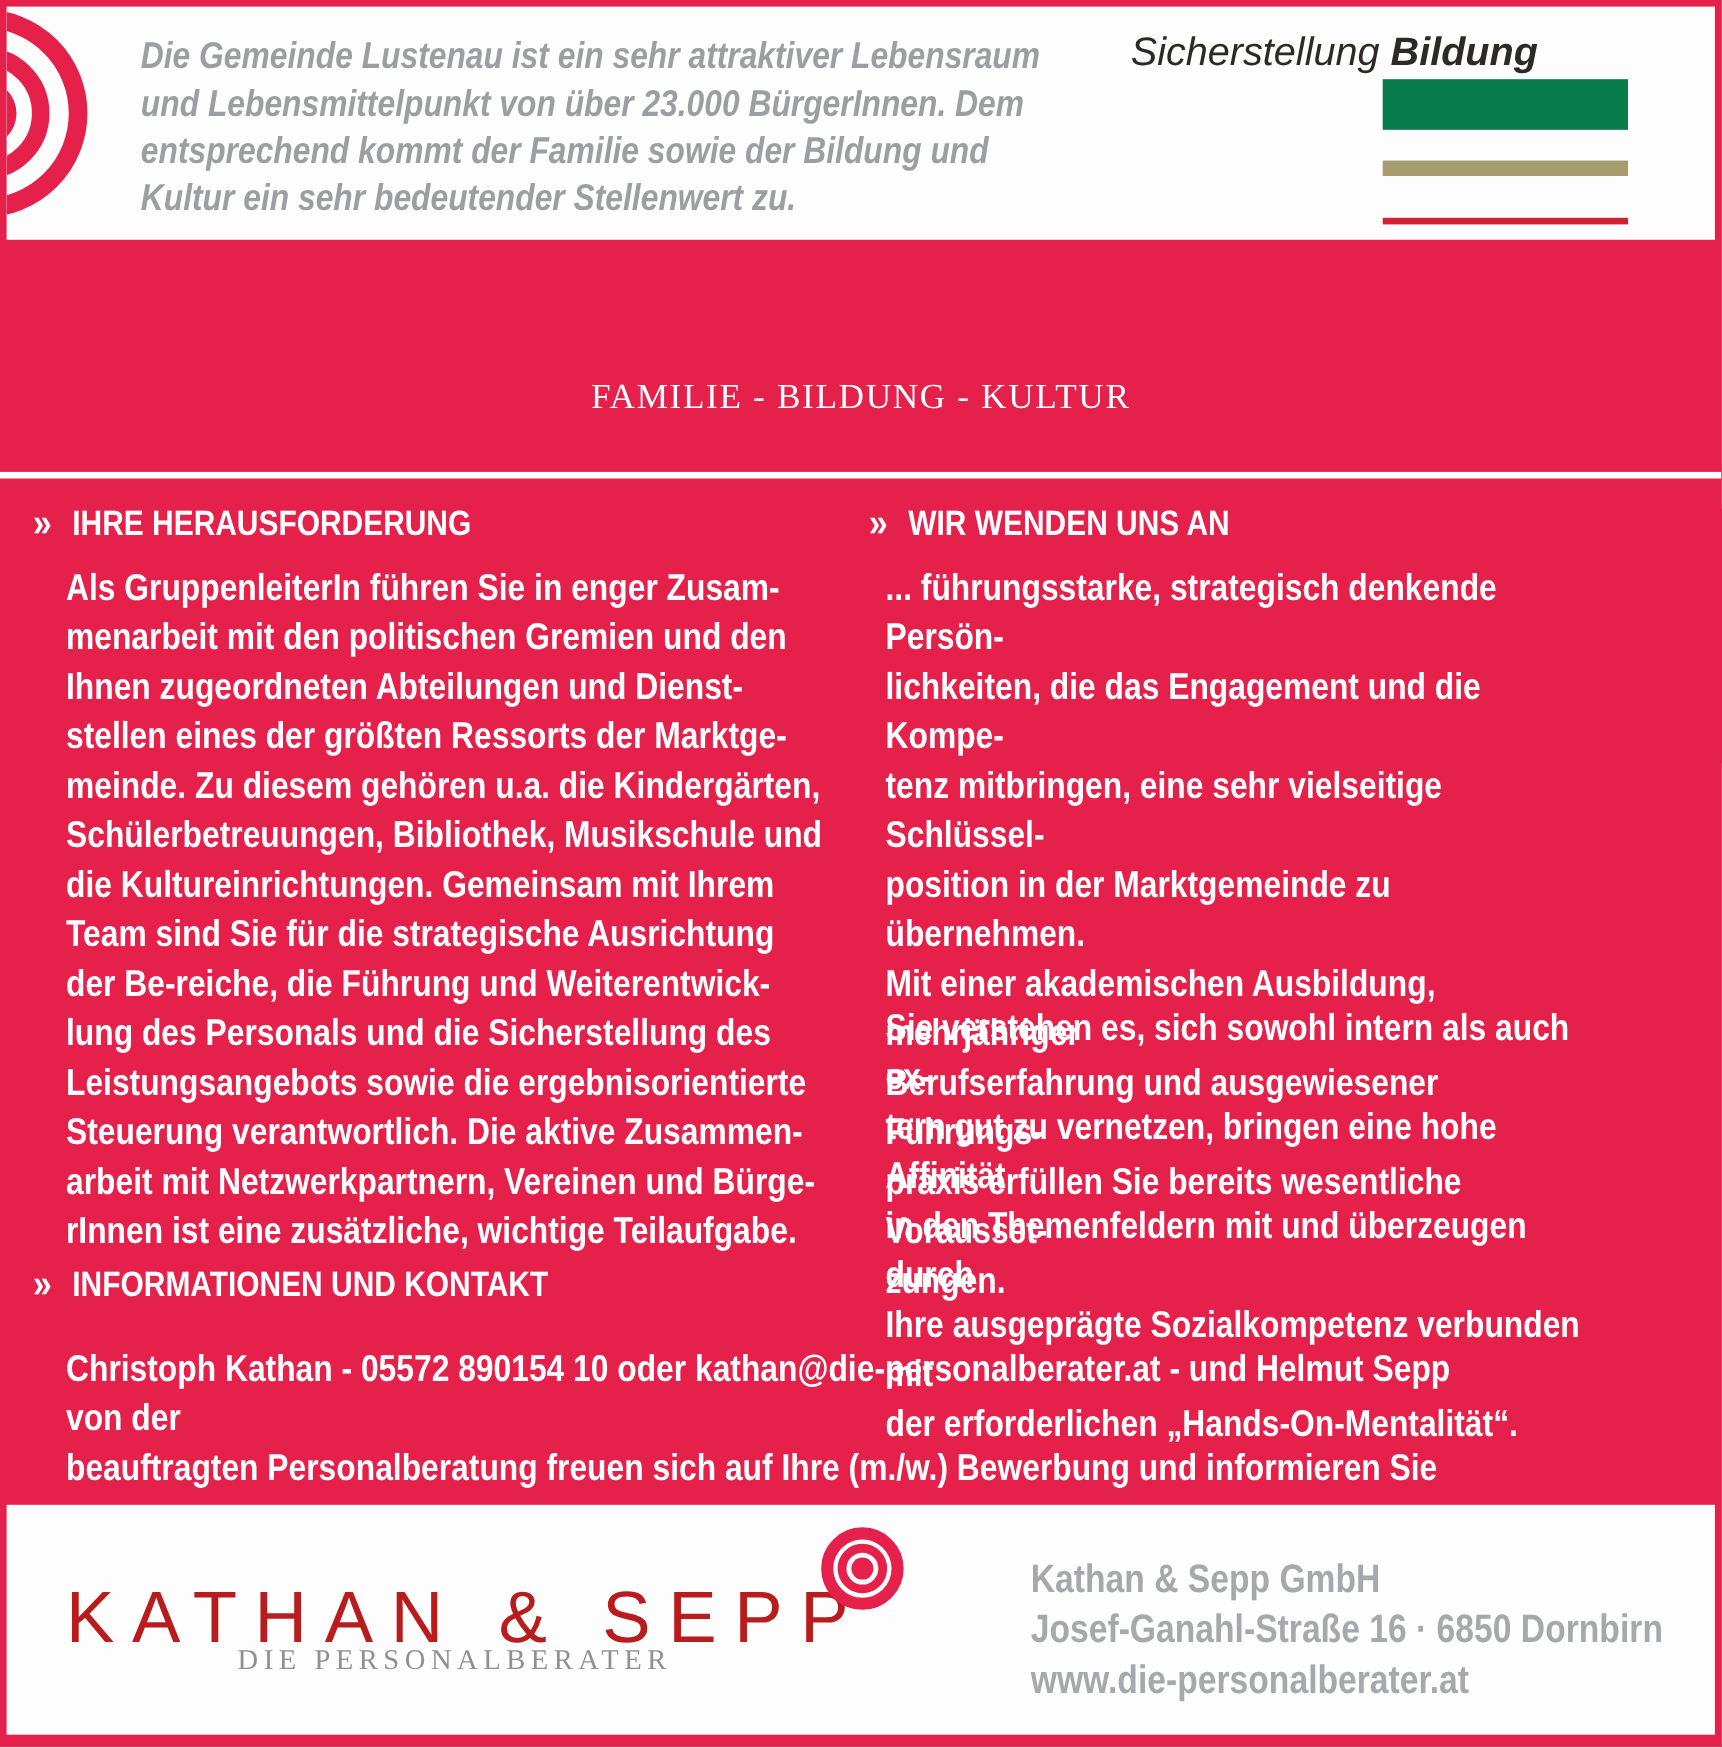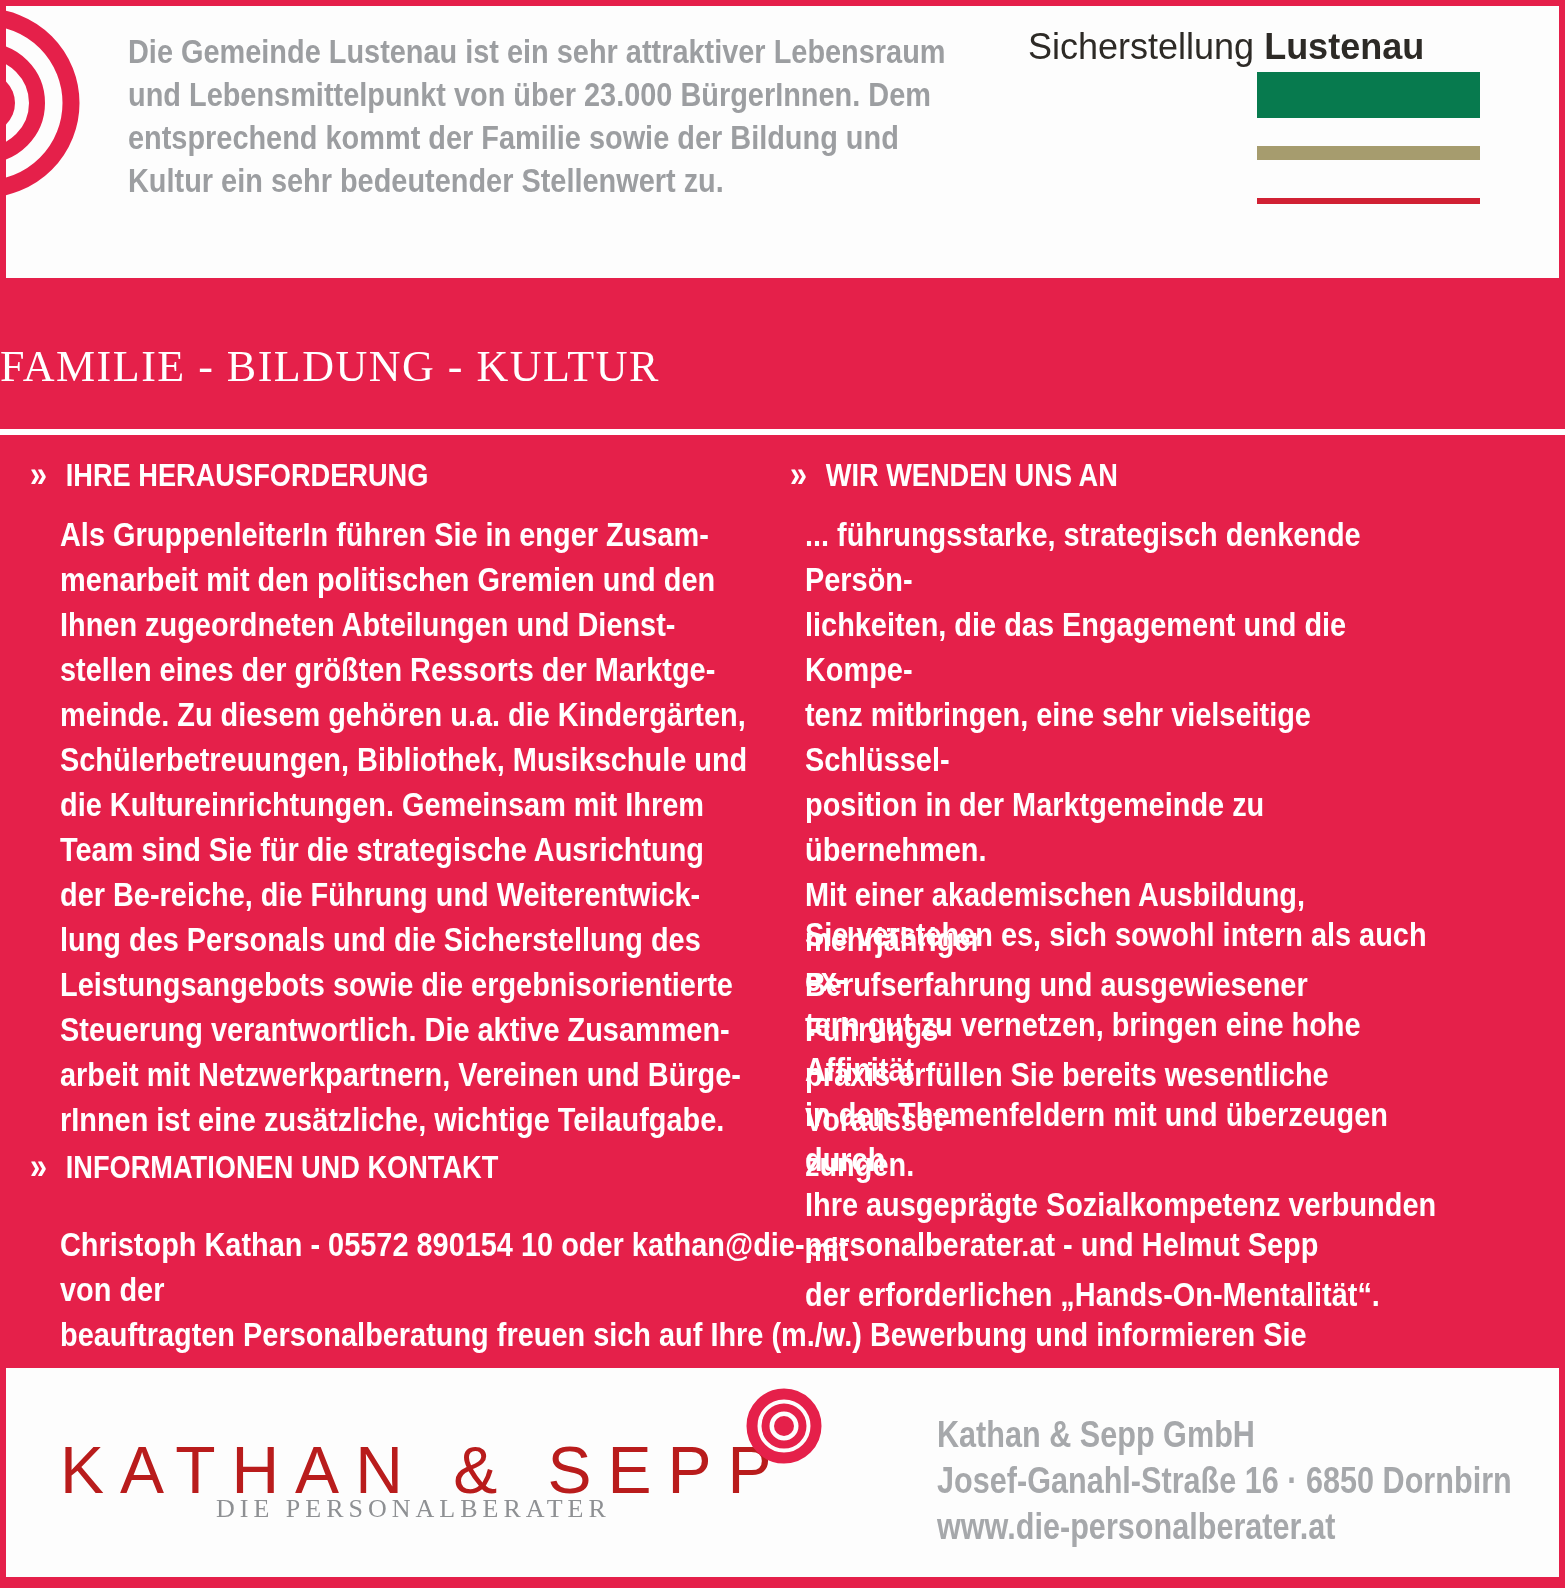--- a/index.html
+++ b/index.html
@@ -2,21 +2,21 @@
 <html><head>
 <meta charset="utf-8">
 <style>
   html,body { margin:0; padding:0; background:#888; }
   .page {
     position:relative; width:1565px; height:1588px;
     background:#e5204a; overflow:hidden;
     font-family:"Liberation Sans", sans-serif;
   }
   .band { position:absolute; left:6px; width:1553px; background:#fdfdfd; }
-  .top-band { top:6px; height:272px; overflow:hidden; }
+  .top-band { top:6px; height:212px; overflow:hidden;font-style:italic; }
   .footer-band { top:1368px; height:209px; overflow:hidden; }
 
   .cond { transform:scaleX(0.85); transform-origin:left top; }
   .prelines { white-space:pre-line; }
 
   .intro {
     position:absolute; left:122px; top:24px;
     font-weight:bold; font-size:34px; line-height:43px;
     color:#9c9ea1; letter-spacing:0;
   }
@@ -29,23 +29,23 @@
   .flag-red   { top:192px; height:6px;  background:#d12134; }
 
   .title-main {
     position:absolute; left:0; top:256px; width:100%;
     text-align:center; color:#ffffff;
     font-family:"Liberation Serif", serif;
     font-size:72px; line-height:1.05;
   }
   .title-sub {
     position:absolute; left:0; top:344px; width:100%;
-    color:#ffffff;
+    text-align:center; color:#ffffff;
     font-family:"Liberation Serif", serif;
-    font-size:44px; letter-spacing:1.5px; line-height:1.05;
+    font-size:32px; letter-spacing:1.5px; line-height:1.05;
   }
 
   .divider { position:absolute; left:0; top:429px; width:100%; height:6px; background:#ffffff; }
 
   .sec-head {
     position:absolute; display:flex; align-items:flex-start; gap:26px;
     color:#ffffff; font-weight:bold; font-size:32px; line-height:1.1;
     white-space:nowrap;
   }
   .sec-head .chev { font-size:36px; line-height:0.95; letter-spacing:-4px; }
@@ -89,21 +89,21 @@
       <circle cx="-21" cy="97" r="30" fill="#e5204a"></circle>
       <circle cx="-21" cy="97" r="52" fill="none" stroke-width="16" stroke="#e5204a"></circle>
       <circle cx="-21" cy="97" r="86" fill="none" stroke-width="17" stroke="#e5204a"></circle>
     </svg>
 
     <div class="intro cond prelines">Die Gemeinde Lustenau ist ein sehr attraktiver Lebensraum
 und Lebensmittelpunkt von über 23.000 BürgerInnen. Dem
 entsprechend kommt der Familie sowie der Bildung und
 Kultur ein sehr bedeutender Stellenwert zu.</div>
 
-    <div class="mgl"><span>Sicherstellung </span><span class="bold">Lustenau</span></div>
+    <div class="mgl"><span>Sicherstellung </span><span class="bold">Bildung</span></div>
     <div class="flagbar flag-green"></div>
     <div class="flagbar flag-olive"></div>
     <div class="flagbar flag-red"></div>
   </div>
 
   <div class="title-sub">FAMILIE - BILDUNG - KULTUR</div>
 
   <div class="divider"></div>
 
   <div class="sec-head head-left cond">

